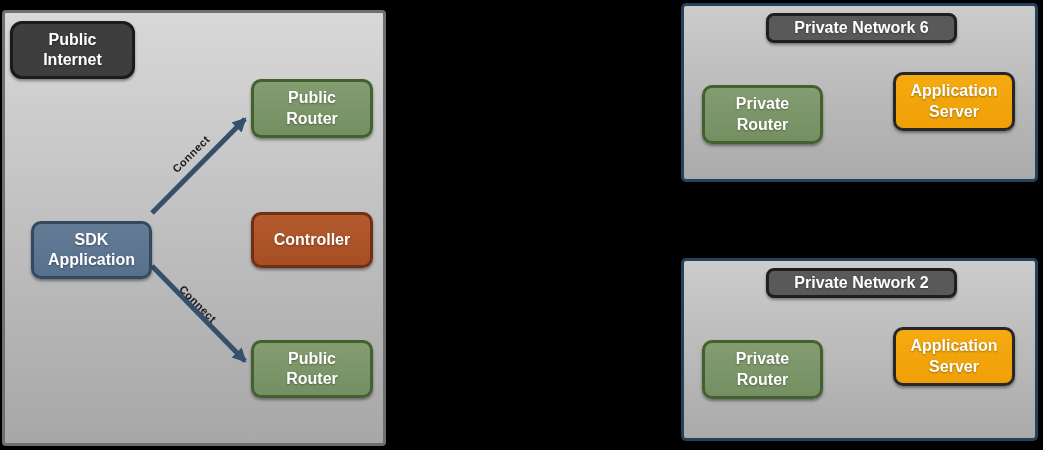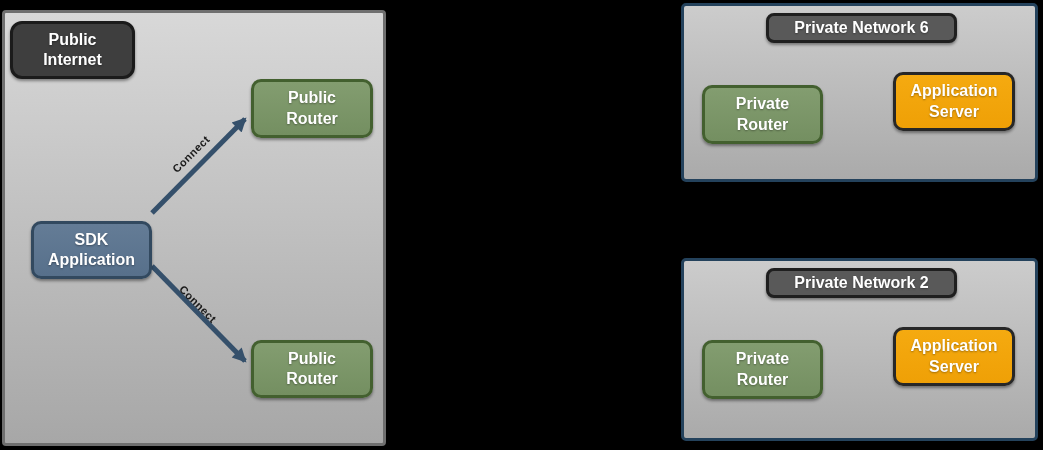--- a/index.html
+++ b/index.html
@@ -117,20 +117,21 @@
 
     <div class="node dark pos-internet">Public
 Internet</div>
 
     <div class="node green pos-router-top">Public
 Router</div>
 
     <div class="node slate pos-sdk">SDK
 Application</div>
 
+    <div class="node rust pos-controller">Controller</div>
 
     <div class="node green pos-router-bottom">Public
 Router</div>
 
     <div class="connect-label up">Connect</div>
 
     <div class="connect-label down">Connect</div>
   </div>
 
   <div class="network-panel n1">

